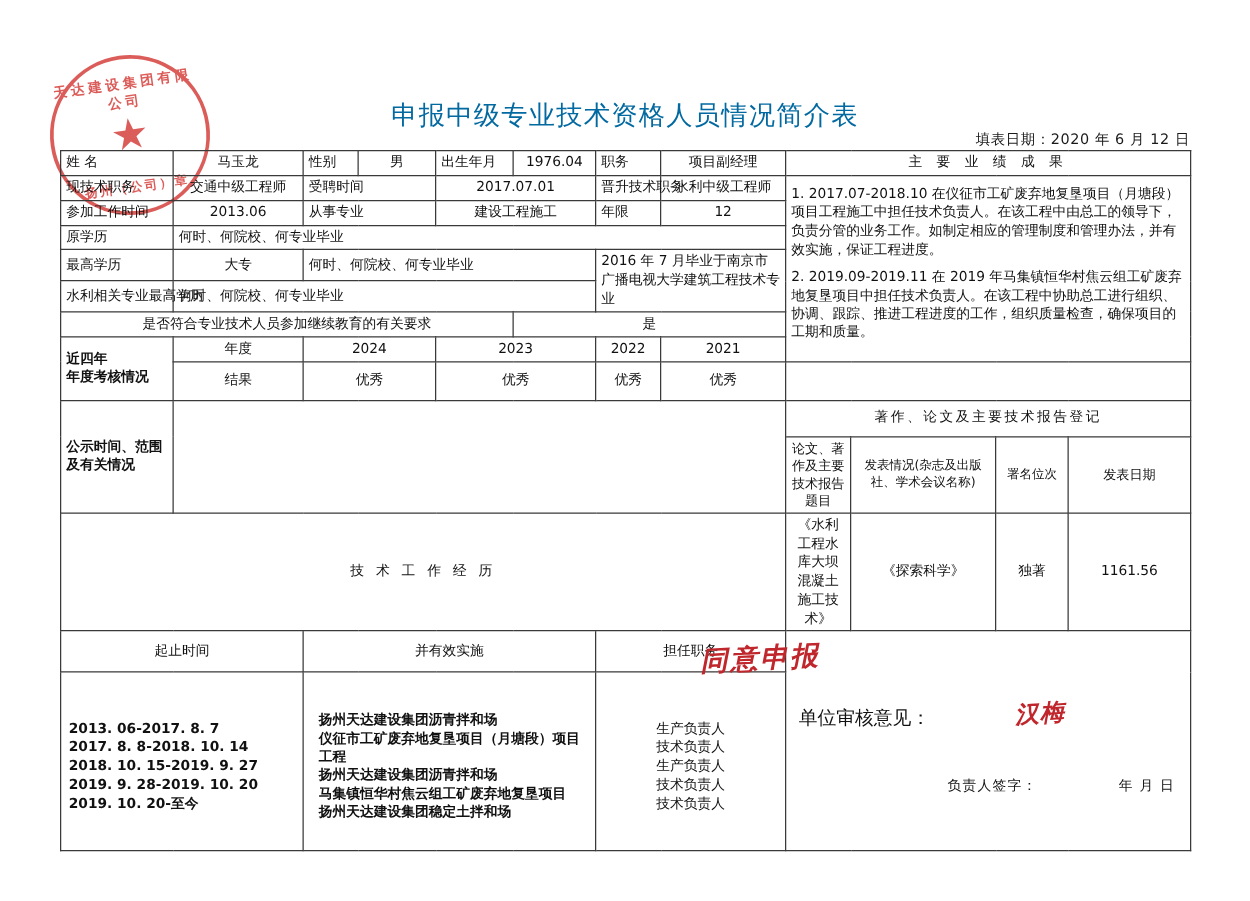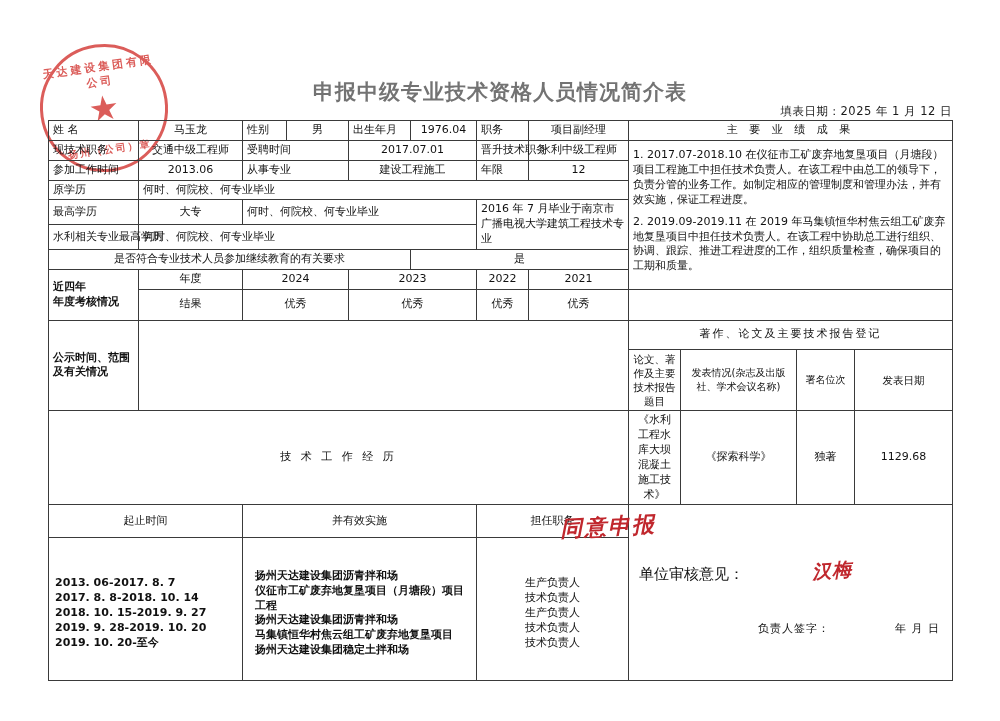--- a/index.html
+++ b/index.html
@@ -20,23 +20,23 @@
     left: 0; top: 0;
     width: 1000px;
     height: 721px;
   }
   .title {
     position: absolute;
     left: 0; top: 78px;
     width: 1000px;
     text-align: center;
     font-size: 21px;
-    font-weight: bold;
+    font-weight: normal;
     letter-spacing: 1px;
-    color: #737373;
+    color: #0369a1;
   }
   .fill-date {
     position: absolute;
     right: 48px;
     top: 104px;
     font-size: 11.5px;
     letter-spacing: 0.5px;
   }
   
   table.main {
@@ -165,21 +165,21 @@
 
   <div class="stamp">
     <div class="arc-top">天达建设集团有限公司</div>
     <div class="star">
         <span>★</span>
       </div>
     <div class="arc-bot">扬州（公司）章</div>
   </div>
 
   <div class="title">申报中级专业技术资格人员情况简介表</div>
-  <div class="fill-date">填表日期：2025 年 1 月 12 日</div>
+  <div class="fill-date">填表日期：2020 年 6 月 12 日</div>
 
   <table class="main">
     <colgroup>
       <col style="width:90px">
       <col style="width:104px">
       <col style="width:44px">
       <col style="width:62px">
       <col style="width:62px">
       <col style="width:66px">
       <col style="width:52px">
@@ -278,21 +278,21 @@
       <td class="c" style="font-size:10px">发表情况(杂志及出版社、学术会议名称)</td>
       <td class="c" style="font-size:10px">署名位次</td>
       <td class="c" style="font-size:10.5px">发表日期</td>
     </tr>
 
     <tr>
       <td class="exp-head" colspan="8" style="height:36px">技  术  工  作  经  历</td>
       <td class="c pub-title" style="height:56px">《水利工程水库大坝混凝土施工技术》</td>
       <td class="c">《探索科学》</td>
       <td class="c">独著</td>
-      <td class="c">1129.68</td>
+      <td class="c">1161.56</td>
     </tr>
 
     <tr>
       <td class="c" colspan="2" style="height:28px">起止时间</td>
       <td class="c" colspan="4">并有效实施</td>
       <td class="c" colspan="2">担任职务</td>
       <td colspan="4" rowspan="2" class="top">
         <div class="approval-box">
           <div class="approval-label">单位审核意见：</div>
           <div class="signer-line">

